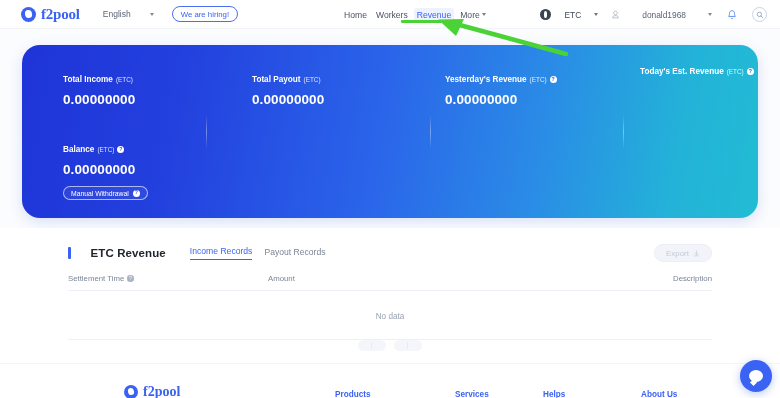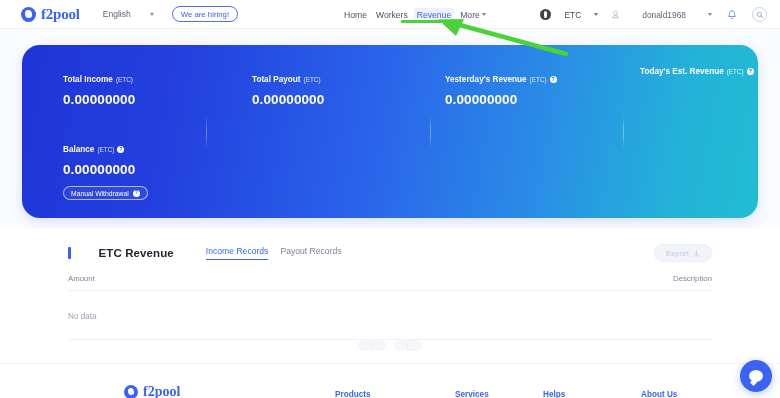--- a/index.html
+++ b/index.html
@@ -87,24 +87,24 @@
           background: linear-gradient(to bottom, rgba(255,255,255,0), rgba(255,255,255,.38), rgba(255,255,255,0)); }
   .withdraw-pill {
     margin-top: 9px; display: inline-flex; align-items: center; gap: 4px;
     border: 1px solid rgba(255,255,255,.62); border-radius: 9px;
     padding: 2.5px 7px; font-size: 6.8px; color: #ffffff; white-space: nowrap; cursor: pointer;
     background: rgba(255,255,255,.06);
   }
 
   
   .card { position: absolute; left: 0; top: 228px; width: 780px; height: 135px; background: #ffffff; }
-  .card-head { position: absolute; left: 68px; top: 18px; display: flex; align-items: center; gap: 28px; }
+  .card-head { position: absolute; left: 68px; top: 18px; display: flex; align-items: center; gap: 20px; }
   .card-accent { width: 2.6px; height: 12px; background: #3a63f3; border-radius: 1px; }
   .card-title { font-size: 11.5px; font-weight: 700; color: #20262f; letter-spacing: .1px; }
-  .rec-tabs { display: flex; align-items: flex-start; gap: 12px; margin-left: 4px; }
+  .rec-tabs { display: flex; align-items: center; gap: 12px; margin-left: 4px; }
   .rec-tab { font-size: 8.6px; color: #7c8595; cursor: pointer; padding-bottom: 3px; white-space: nowrap; }
   .rec-tab.active { color: #3a63f3; border-bottom: 1.4px solid #3a63f3; }
 
   .export-btn {
     position: absolute; right: 68px; top: 16px;
     display: inline-flex; align-items: center; gap: 4px;
     background: #f2f4fa; border: 1px solid #eceff7; border-radius: 11px;
     padding: 3.5px 11px; font-size: 8px; color: #c3cada; cursor: default; white-space: nowrap;
   }
 
@@ -112,21 +112,21 @@
            font-size: 7.8px; color: #7b8496; border-bottom: 1px solid #edf0f6; padding-bottom: 7px; }
   .th { display: flex; align-items: center; gap: 3px; white-space: nowrap; }
   .th-c1 { width: 200px; }
   .th-c2 { width: 206px; }
   .th-c3 { width: 130px; }
   .th-c4 { flex: 1; justify-content: flex-end; align-items: center; }
   .iq { width: 6.6px; height: 6.6px; border-radius: 50%; background: #aab3c6; color: #fff;
         font-size: 5px; display: inline-flex; align-items: center; justify-content: center; line-height:1; flex:none; cursor:pointer;}
 
   .tbody { position: absolute; left: 68px; top: 65px; width: 644px; height: 47px;
-           display: flex; align-items: center; justify-content: flex-start;
+           display: flex; align-items: center; justify-content: center;
            font-size: 8.2px; color: #9aa3b4; border-bottom: 1px solid #edf0f6; }
 
   .pager { position: absolute; left: 0; top: 112px; width: 780px;
            display: flex; align-items: center; justify-content: center; gap: 8px; }
   .pg-btn { width: 28px; height: 11px; border-radius: 6px; background: #f4f6fb; cursor: pointer; position: relative; }
   .pg-btn::after { content:""; position:absolute; left:13px; top:2px; width:1px; height:7px; background:#e7ebf4; }
 
   
   .footer { position: absolute; left: 0; top: 363px; width: 780px; height: 35px; background: #ffffff;
             border-top: 1px solid #f3f5fa; }
@@ -273,20 +273,24 @@
     </div>
 
     <div class="export-btn">
       <span>Export</span>
       <svg width="7" height="7" viewBox="0 0 16 16">
         <path d="M8 2v8M4.6 7.2 8 10.6l3.4-3.4M2.8 13.4h10.4" fill="none" stroke="#c3cada" stroke-width="1.6" stroke-linecap="round" stroke-linejoin="round"></path>
       </svg>
     </div>
 
     <div class="thead">
+      <div class="th th-c1">
+        <span>Settlement Time</span>
+        <span class="iq">?</span>
+      </div>
       <div class="th th-c3">
         <span>Amount</span>
       </div>
       <div class="th th-c4">
         <span>Description</span>
       </div>
     </div>
 
     <div class="tbody">
       <span>No data</span>

